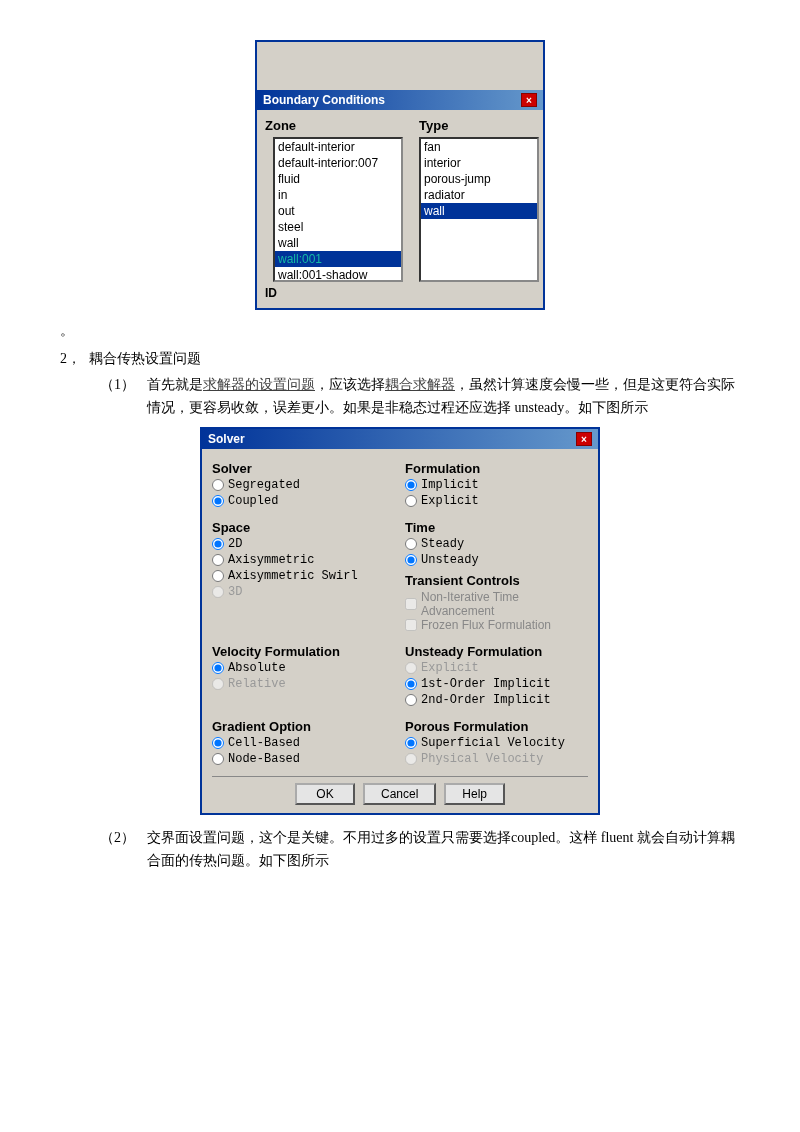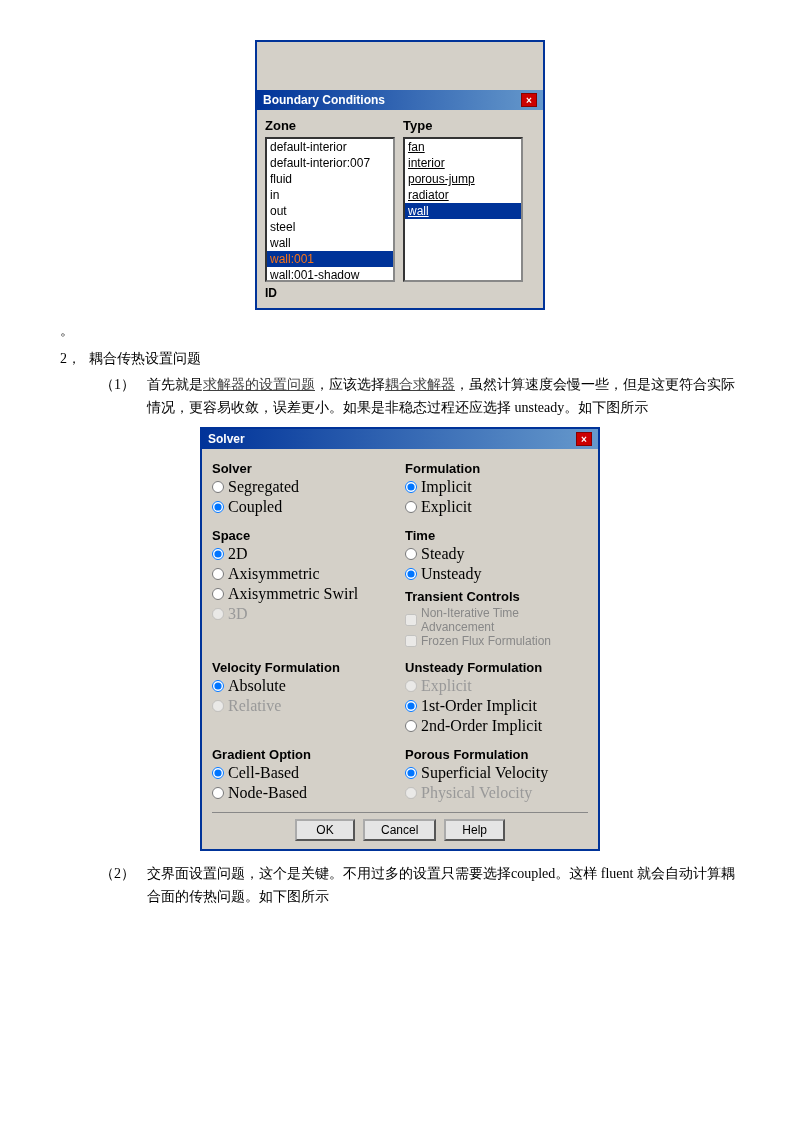--- a/index.html
+++ b/index.html
@@ -44,59 +44,59 @@
       align-items: center;
       justify-content: center;
       cursor: pointer;
       font-weight: bold;
     }
     .dialog-bc .content {
       padding: 8px;
     }
     .dialog-bc .columns {
       display: flex;
-      gap: 8px;
+      gap: 16px;
     }
     .dialog-bc .col-header {
       font-weight: bold;
       font-size: 13px;
       margin-bottom: 4px;
       font-family: "Arial", sans-serif;
     }
     .dialog-bc .listbox {
       border: 2px inset #888;
       background: #ffffff;
       width: 130px;
       height: 145px;
       overflow-y: auto;
       font-size: 12px;
       font-family: "Arial", sans-serif;
+      margin-left: 8px;
     }
     .dialog-bc .listbox .item {
       padding: 1px 3px;
       cursor: pointer;
       white-space: nowrap;
     }
     .dialog-bc .listbox .item.selected {
       background: #003399;
-      color: #f97316;
+      color: #14b8a6;
     }
     .dialog-bc .listbox-type {
       border: 2px inset #888;
       background: #ffffff;
       width: 120px;
       height: 145px;
       overflow-y: auto;
       font-size: 12px;
       font-family: "Arial", sans-serif;
     }
     .dialog-bc .listbox-type .item {
       padding: 1px 3px;
       cursor: pointer;
-      text-decoration: underline;
     }
     .dialog-bc .listbox-type .item.selected {
       background: #003399;
       color: white;
     }
     .dialog-bc .id-row {
       margin-top: 4px;
       font-size: 12px;
       font-weight: bold;
     }
@@ -180,22 +180,22 @@
       align-items: center;
       gap: 4px;
       font-size: 12px;
     }
     .radio-item input[type="radio"] {
       width: 12px;
       height: 12px;
       margin: 0;
     }
     .radio-item label {
-      font-size: 16px;
-      font-family: Liberation Serif, serif;
+      font-size: 12px;
+      font-family: Liberation Mono, monospace;
     }
     .radio-item.disabled label {
       color: #999;
     }
     .checkbox-item {
       display: flex;
       align-items: center;
       gap: 4px;
       font-size: 12px;
       color: #888;

